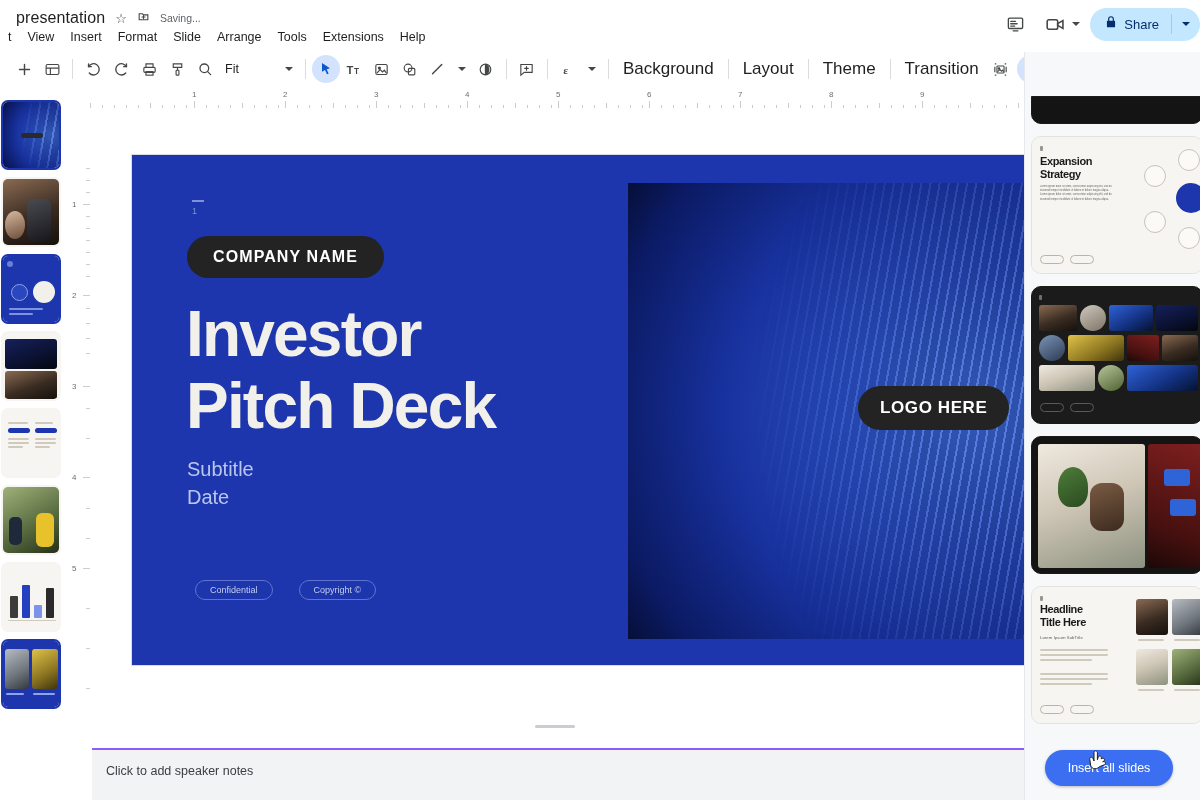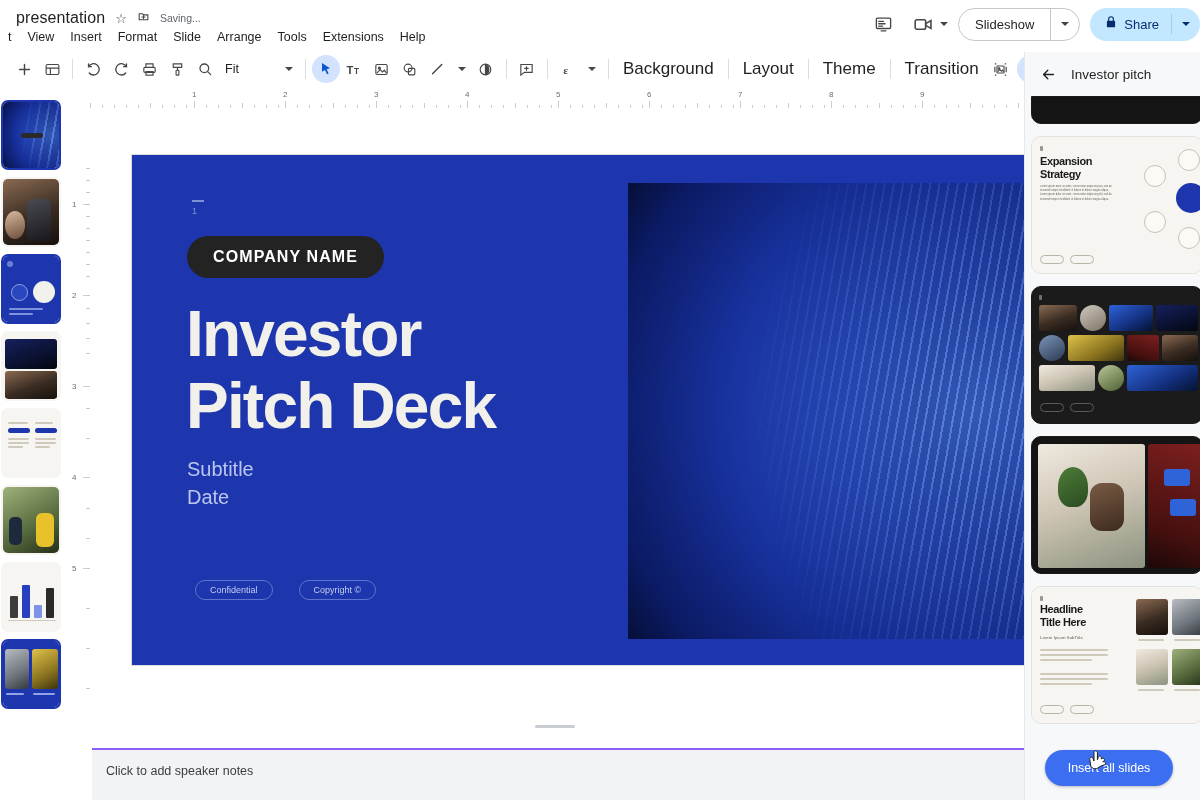--- a/index.html
+++ b/index.html
@@ -188,27 +188,20 @@
         </svg>
       </div>
       <div class="meet-group">
         <div class="hr-icon-btn">
           <svg width="21" height="21" viewBox="0 0 24 24" fill="none" stroke="#444746" stroke-width="1.8">
             <rect x="2.5" y="6.5" width="12" height="11" rx="2"></rect>
             <path d="M14.5 11l6-3.5v9l-6-3.5z"></path>
           </svg>
         </div>
         <span class="caret"></span>
-      </div>
-      <div class="slideshow-btn">
-        <span class="slideshow-label">Slideshow</span>
-        <span class="slideshow-div"></span>
-        <span class="slideshow-caret">
-          <span class="caret"></span>
-        </span>
       </div>
       <div class="share-btn">
         <span>
           <svg width="14" height="14" viewBox="0 0 24 24" fill="#062e6f">
             <path d="M12 2a5 5 0 00-5 5v3H6a1 1 0 00-1 1v9a1 1 0 001 1h12a1 1 0 001-1v-9a1 1 0 00-1-1h-1V7a5 5 0 00-5-5zm-3 8V7a3 3 0 016 0v3H9z"></path>
           </svg>
         </span>
         <span class="share-lbl">Share</span>
         <span class="share-div"></span>
         <span class="share-caret">
@@ -605,40 +598,33 @@
           <div>Date</div>
         </div>
 
         <div class="pill-row">
           <div class="ghost-pill">Confidential</div>
           <div class="ghost-pill">Copyright ©</div>
         </div>
 
         <div class="slide-img">
           <div class="art bluewave"></div>
+          <div class="logo-pill">LOGO HERE</div>
         </div>
       </div>
       <div class="scroll-handle"></div>
     </div>
   </div>
 
   <div class="notes">
     <div class="notes-txt">Click to add speaker notes</div>
   </div>
 
   <div class="rpanel">
 
-    <div class="rp-head">
-      <div class="rp-back">
-        <svg width="17" height="17" viewBox="0 0 24 24" fill="none" stroke="#1f1f1f" stroke-width="1.9" stroke-linecap="round" stroke-linejoin="round">
-          <path d="M19 12H5M11 6l-6 6 6 6"></path>
-        </svg>
-      </div>
-      <div class="rp-title">Investor pitch</div>
-    </div>
 
     <div class="rp-list">
 
       <div class="rp-card dark partial">
         <div class="art" style="background:#141414"></div>
       </div>
 
       <div class="rp-card">
         <div class="art" style="background:#f6f5f1"></div>
         <div class="mini-strong" style="left:8px;top:9px;width:3px;height:5px;background:#9b978c"></div>

